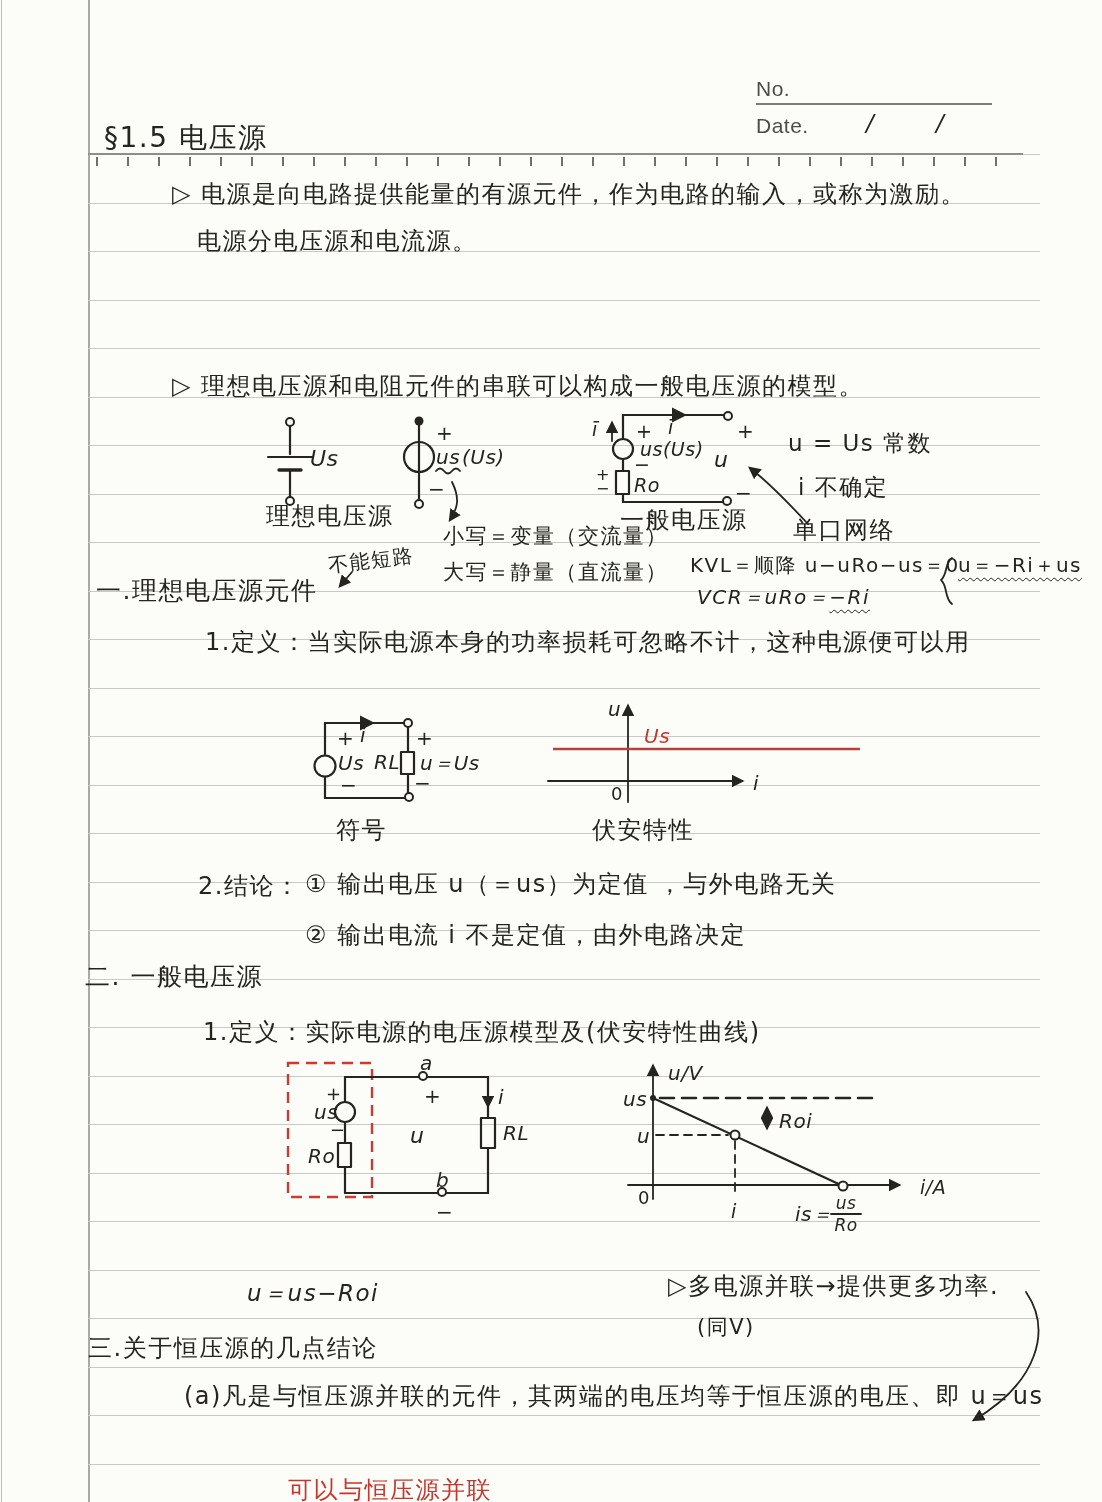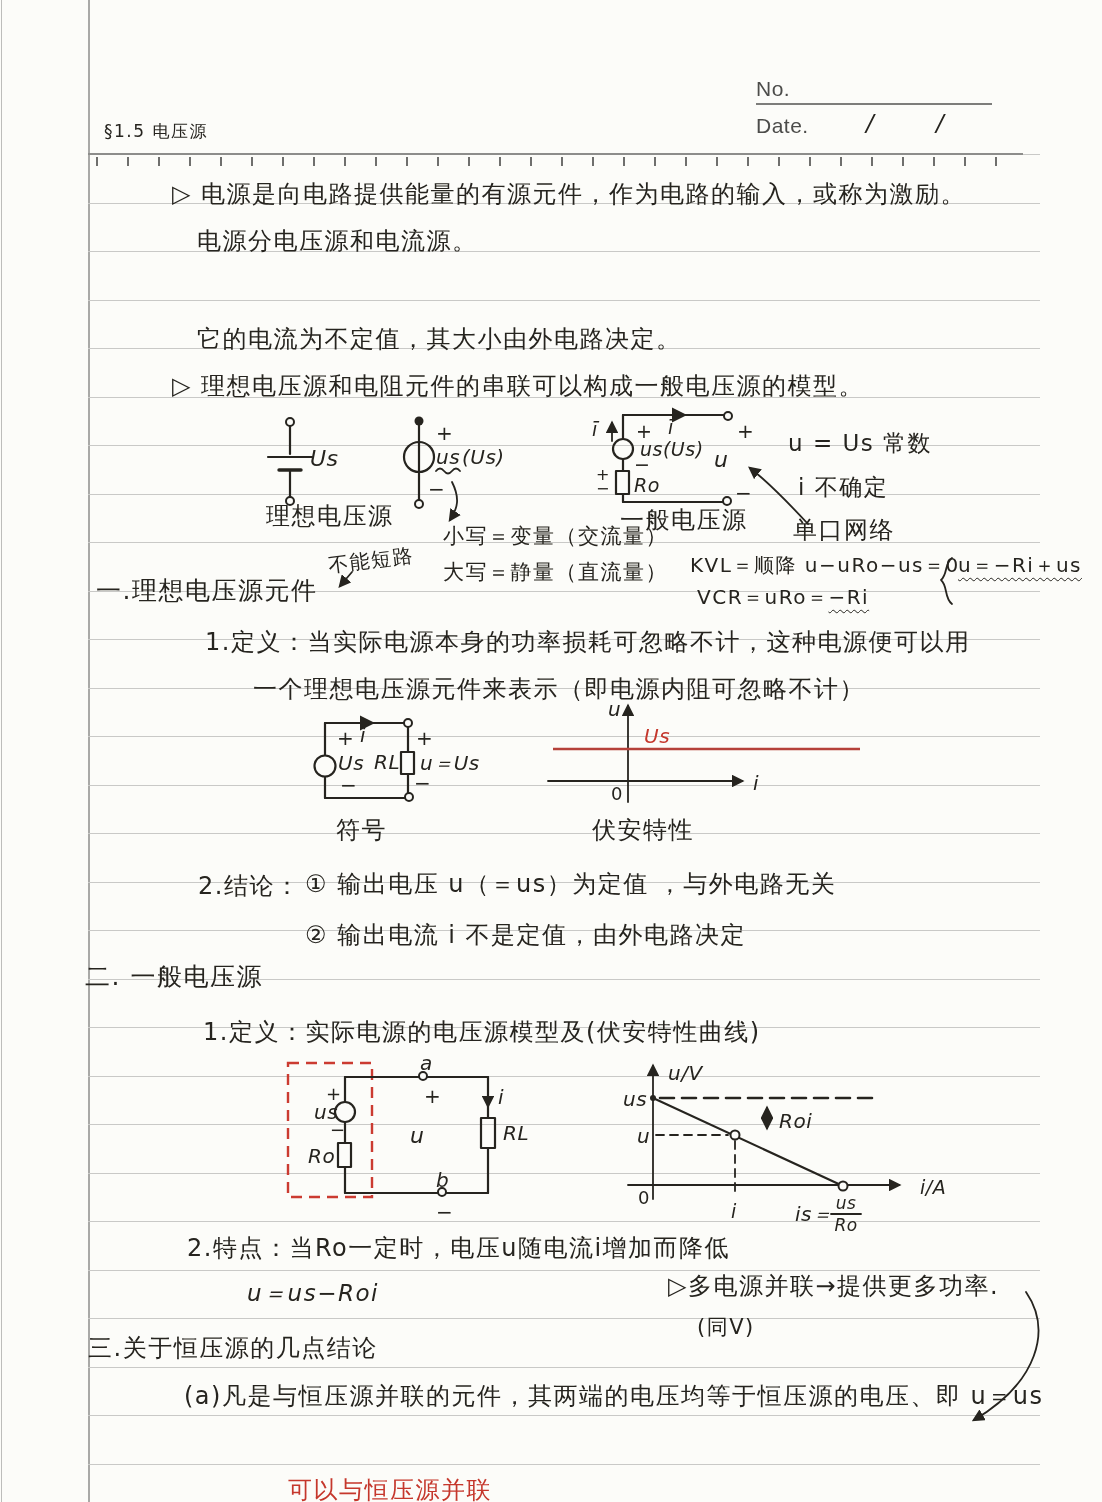--- a/index.html
+++ b/index.html
@@ -7,21 +7,21 @@
         font-family:"DejaVu Sans",sans-serif;color:#26241f;}
   .ruling{position:absolute;left:88px;width:952px;top:154px;height:1348px;
           background:repeating-linear-gradient(to bottom,#c9c9c7 0,#c9c9c7 1px,transparent 1px,transparent 48.5px);}
   .title-rule{position:absolute;left:88px;top:153px;width:935px;height:2px;background:#8d8d8b;}
   .ticks{position:absolute;left:96px;top:157px;width:915px;height:9px;
          background:repeating-linear-gradient(to right,#6f6f6d 0,#6f6f6d 2px,transparent 2px,transparent 31px);}
   .margin-line{position:absolute;left:88px;top:0;width:2px;height:1502px;background:#a9a9a7;}
   .edge{position:absolute;left:1px;top:0;width:1px;height:1502px;background:#bdbdbb;}
   .txt{position:absolute;white-space:nowrap;letter-spacing:1.5px;line-height:1.2;}
   .hdr{font-family:"Liberation Sans",sans-serif;color:#4c4c4a;letter-spacing:.5px;}
-  .f27{font-size:17px;} .f25{font-size:25px;} .f24{font-size:24px;} .f23{font-size:23px;}
+  .f27{font-size:28px;} .f25{font-size:25px;} .f24{font-size:24px;} .f23{font-size:23px;}
   .f21{font-size:21px;} .f20{font-size:20px;}
   .red{color:#c5372c;}
   .wavy{text-decoration-line:underline;text-decoration-style:wavy;text-decoration-thickness:1px;text-underline-offset:5px;}
   .tilt{transform:rotate(-7deg);}
   .svg-layer{position:absolute;left:0;top:0;}
   svg text{font-family:"DejaVu Sans",sans-serif;fill:#26241f;letter-spacing:.5px;}
   .it{font-style:italic;}
   .t16{font-size:16px;} .t17{font-size:17px;} .t18{font-size:18px;} .t19{font-size:19px;}
   .t20{font-size:20px;} .t22{font-size:22px;}
   .rf{fill:#c5372c;}
@@ -47,47 +47,44 @@
   <div class="txt hdr f21" style="left:756px;top:76px;">No.</div>
   <div style="position:absolute;left:756px;top:103px;width:236px;height:2px;background:#7d7d7b;"></div>
   <div class="txt hdr f21" style="left:756px;top:113px;">Date.</div>
   <div class="txt f23" style="left:866px;top:110px;font-style:italic;">/</div>
   <div class="txt f23" style="left:936px;top:110px;font-style:italic;">/</div>
 
   <div class="txt f27" style="left:104px;top:121px;">§1.5 电压源</div>
 
   <div class="txt f24" style="left:172px;top:180px;">▷ 电源是向电路提供能量的有源元件，作为电路的输入，或称为激励。</div>
   <div class="txt f24" style="left:197px;top:227px;">电源分电压源和电流源。</div>
-  <div class="txt f24" style="left:197px;top:325px;">它的电流为不定值，其大小由外电路决定。</div>
   <div class="txt f24" style="left:172px;top:372px;">▷ 理想电压源和电阻元件的串联可以构成一般电压源的模型。</div>
 
   <div class="txt f24" style="left:266px;top:502px;">理想电压源</div>
   <div class="txt f20 tilt" style="left:328px;top:548px;">不能短路</div>
   <div class="txt f21" style="left:443px;top:524px;">小写＝变量（交流量）</div>
   <div class="txt f21" style="left:443px;top:560px;">大写＝静量（直流量）</div>
   <div class="txt f24" style="left:620px;top:506px;">一般电压源</div>
   <div class="txt f23" style="left:788px;top:430px;">u = Us 常数</div>
   <div class="txt f23" style="left:798px;top:474px;">i 不确定</div>
   <div class="txt f24" style="left:793px;top:516px;">单口网络</div>
   <div class="txt f20" style="left:690px;top:553px;">KVL＝顺降  u−uRo−us＝0</div>
   <div class="txt f20 wavy" style="left:958px;top:553px;">u＝−Ri＋us</div>
-  <div class="txt f20" style="left:697px;top:585px;"><span>VCR＝uRo＝</span><span class="wavy">−Ri</span></div>
+  <div class="txt f20" style="left:697px;top:585px;font-style:italic;"><span>VCR＝uRo＝</span><span class="wavy">−Ri</span></div>
 
   <div class="txt f25" style="left:96px;top:576px;">一.理想电压源元件</div>
   <div class="txt f24" style="left:205px;top:628px;">1.定义：当实际电源本身的功率损耗可忽略不计，这种电源便可以用</div>
-  <div class="txt f24" style="left:253px;top:675px;">一个理想电压源元件来表示（即电源内阻可忽略不计）</div>
   <div class="txt f24" style="left:336px;top:816px;">符号</div>
   <div class="txt f24" style="left:592px;top:816px;">伏安特性</div>
   <div class="txt f24" style="left:198px;top:872px;">2.结论：</div>
   <div class="txt f24" style="left:305px;top:870px;">① 输出电压 u（＝us）为定值 ，与外电路无关</div>
   <div class="txt f24" style="left:305px;top:921px;">② 输出电流 i 不是定值，由外电路决定</div>
 
   <div class="txt f25" style="left:85px;top:962px;">二. 一般电压源</div>
   <div class="txt f24" style="left:203px;top:1018px;">1.定义：实际电源的电压源模型及(伏安特性曲线)</div>
-  <div class="txt f24" style="left:187px;top:1234px;">2.特点：当Ro一定时，电压u随电流i增加而降低</div>
   <div class="txt f23" style="left:247px;top:1280px;font-style:italic;">u＝us−Roi</div>
   <div class="txt f24" style="left:668px;top:1272px;">▷多电源并联→提供更多功率.</div>
   <div class="txt f21" style="left:697px;top:1315px;">(同V)</div>
 
   <div class="txt f24" style="left:88px;top:1334px;">三.关于恒压源的几点结论</div>
   <div class="txt f24" style="left:172px;top:1382px;margin-left:12px;">(a)凡是与恒压源并联的元件，其两端的电压均等于恒压源的电压、即 u＝us</div>
   <div class="txt f24 red" style="left:288px;top:1476px;">可以与恒压源并联</div>
 
   <svg class="svg-layer" width="1102" height="1502" viewBox="0 0 1102 1502">
     <defs>

